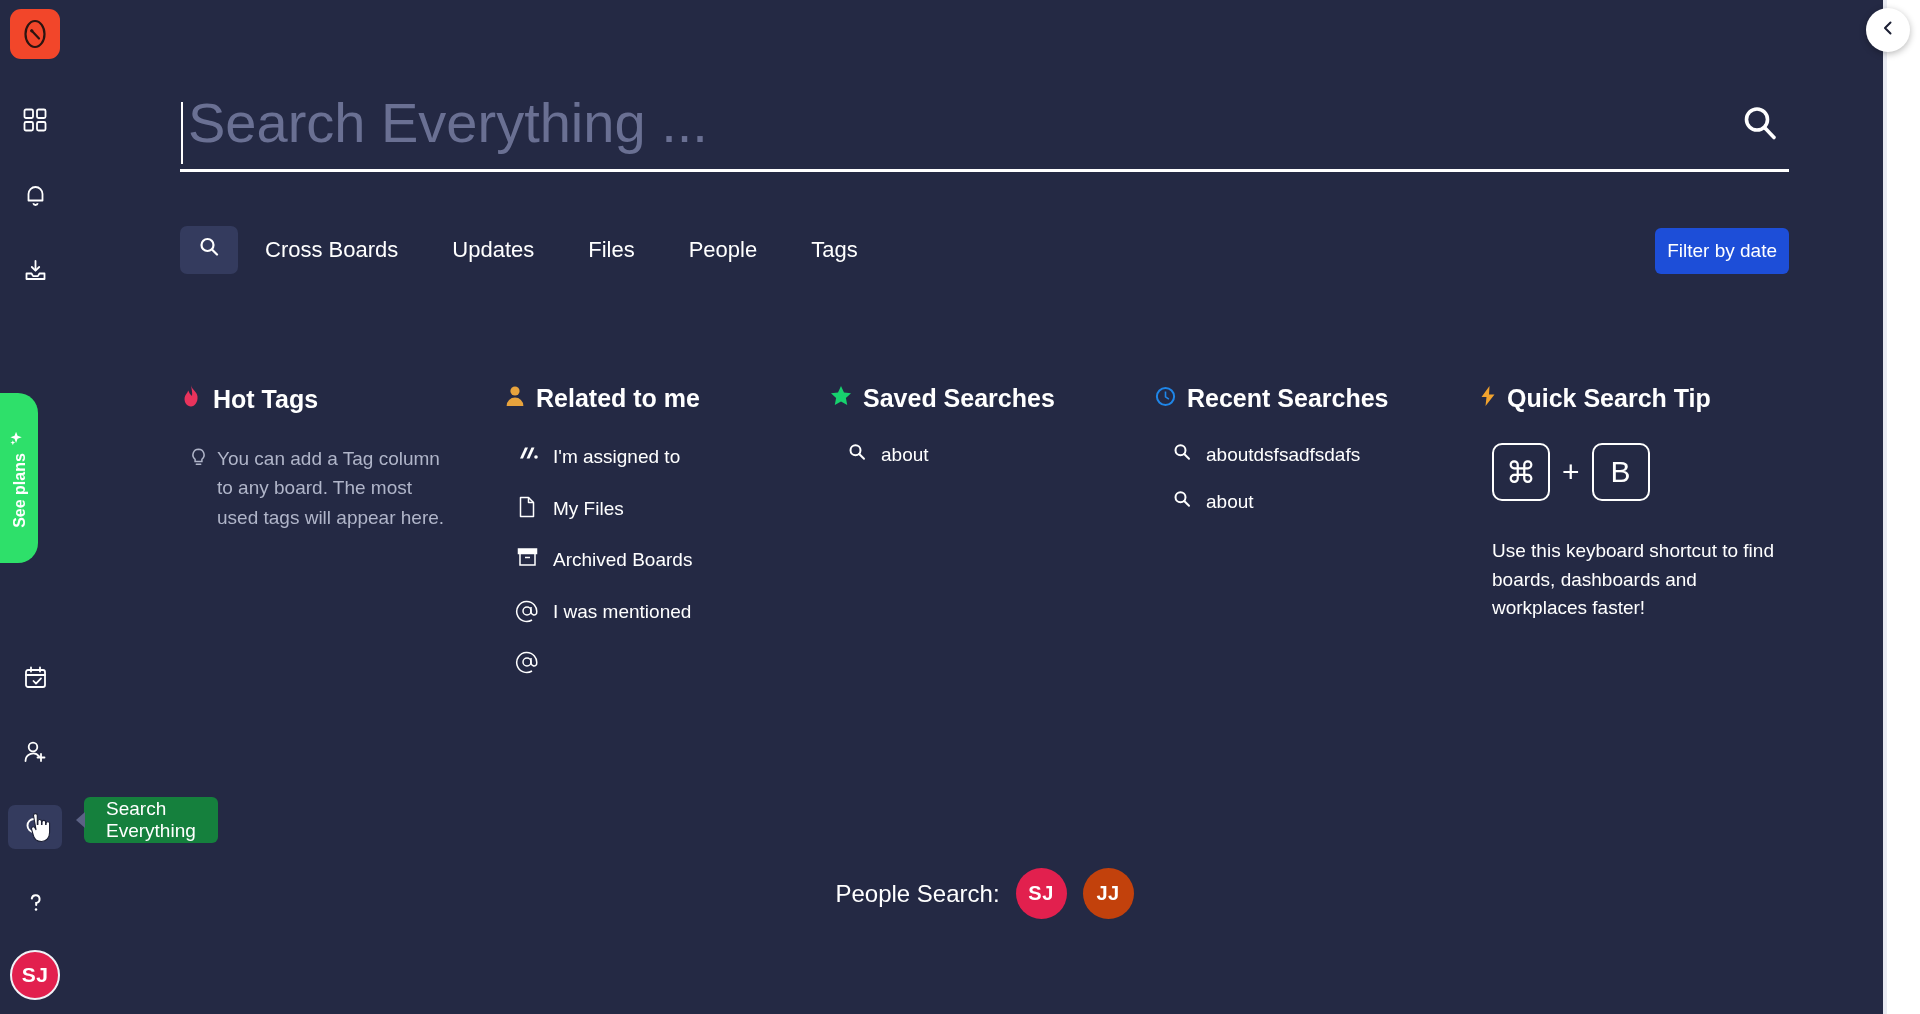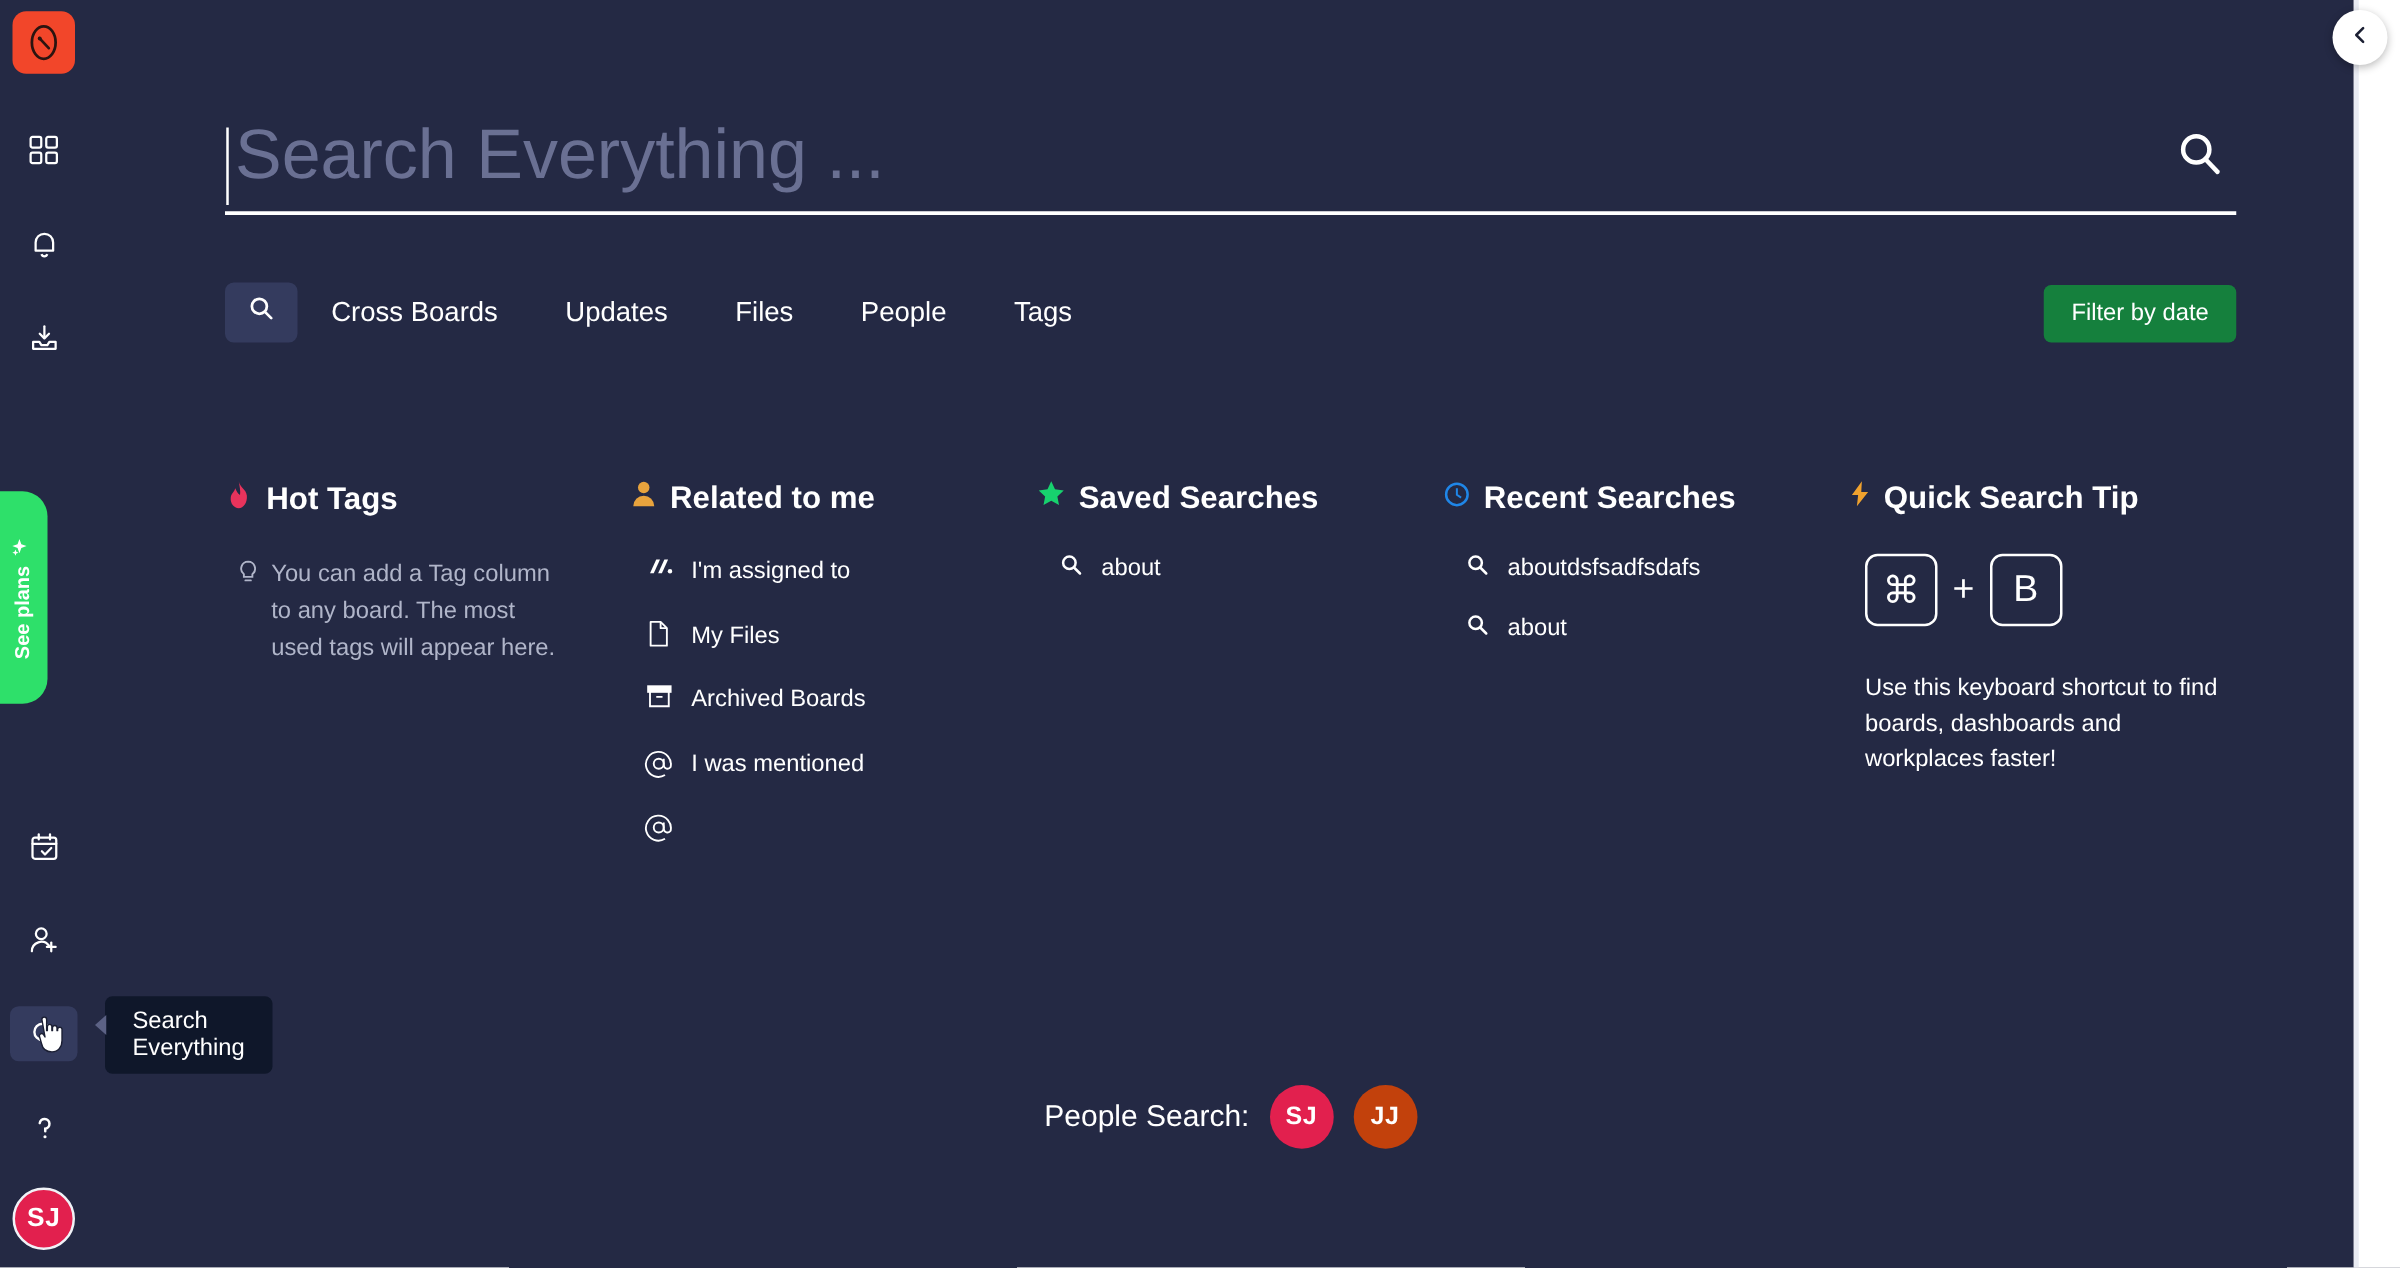--- a/index.html
+++ b/index.html
@@ -77,22 +77,22 @@
   .see-plans .vtext {
     transform: rotate(-90deg);
     white-space: nowrap;
     font-size: 16px; font-weight: bold;
     display: flex; align-items: center; gap: 7px;
   }
   
   .tooltip {
     position: absolute;
     left: 84px; top: 797px;
-    height: 62px;
-    background: #0f172a;
+    height: 46px;
+    background: #15803d;
     border-radius: 6px;
     color: #ffffff;
     font-size: 19px;
     display: flex; align-items: center;
     padding: 12px 22px;
   }
   .tooltip::before {
     content: "";
     position: absolute;
     left: -8px; top: 15px;
@@ -142,27 +142,27 @@
     white-space: nowrap;
   }
   .tab.icon-tab {
     background: #343b5e;
     border-radius: 7px;
     width: 58px; padding: 0;
     justify-content: center;
   }
   .filter-btn {
     position: absolute; right: 91px; top: 228px;
-    background: #15803d;
+    background: #1d4ed8;
     color: #ffffff;
     border: none;
     border-radius: 6px;
     font-size: 19px;
     font-family: "Liberation Sans", sans-serif;
-    padding: 12px 22px;
+    padding: 12px 12px;
     cursor: pointer;
   }
   
   .columns {
     position: absolute; left: 0; top: 384px;
     width: 1700px;
     display: flex;
   }
   .col { width: 325px; }
   .col-head {

